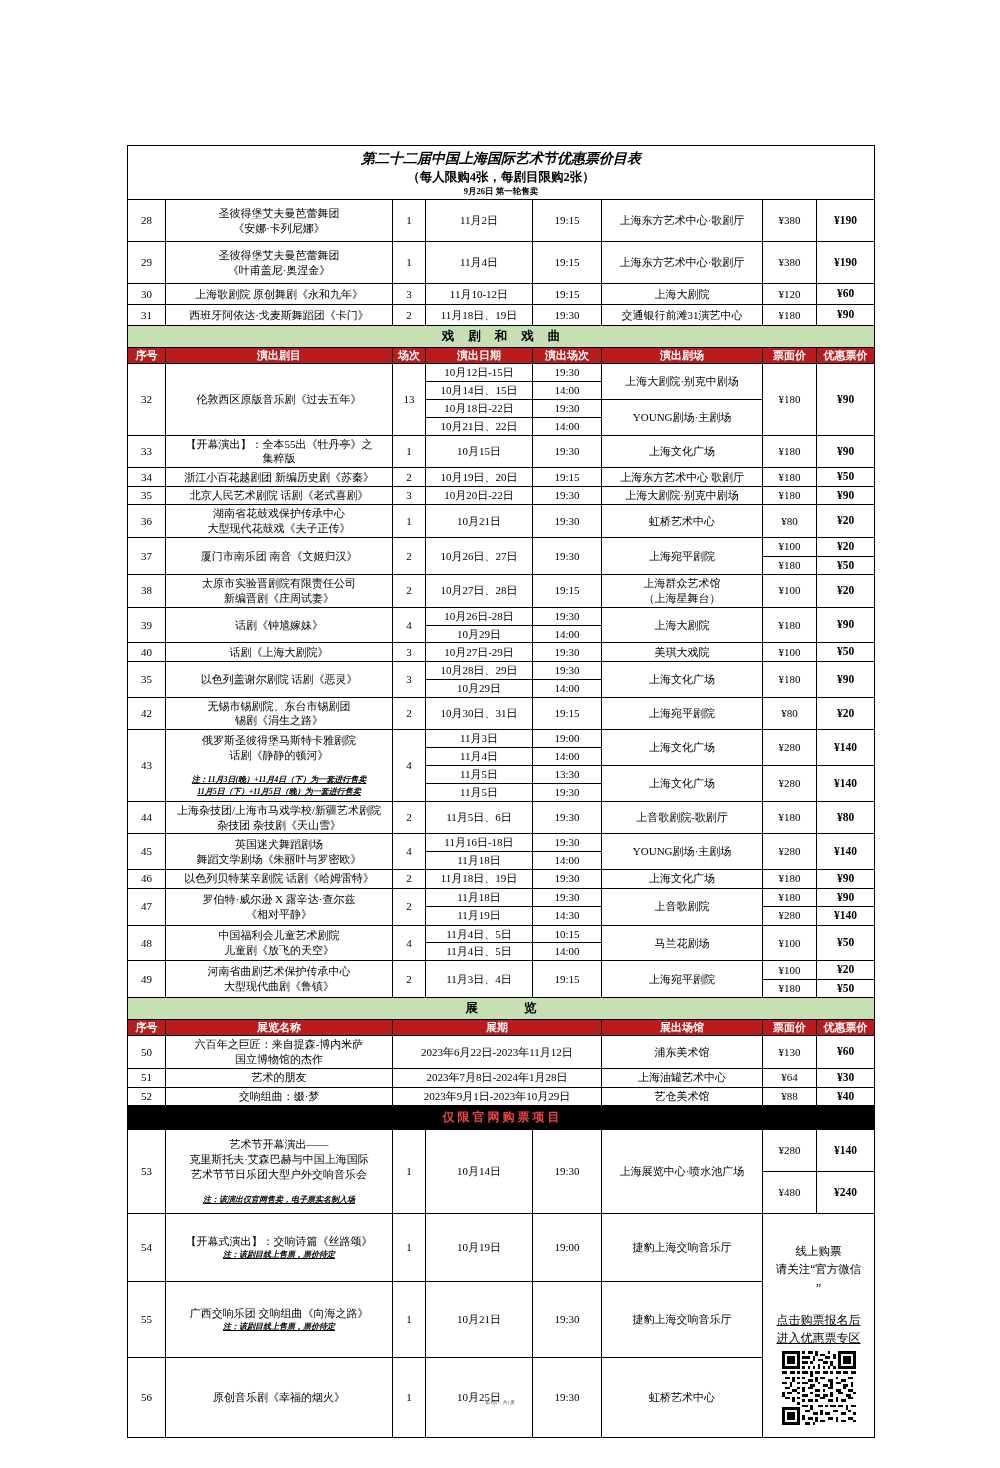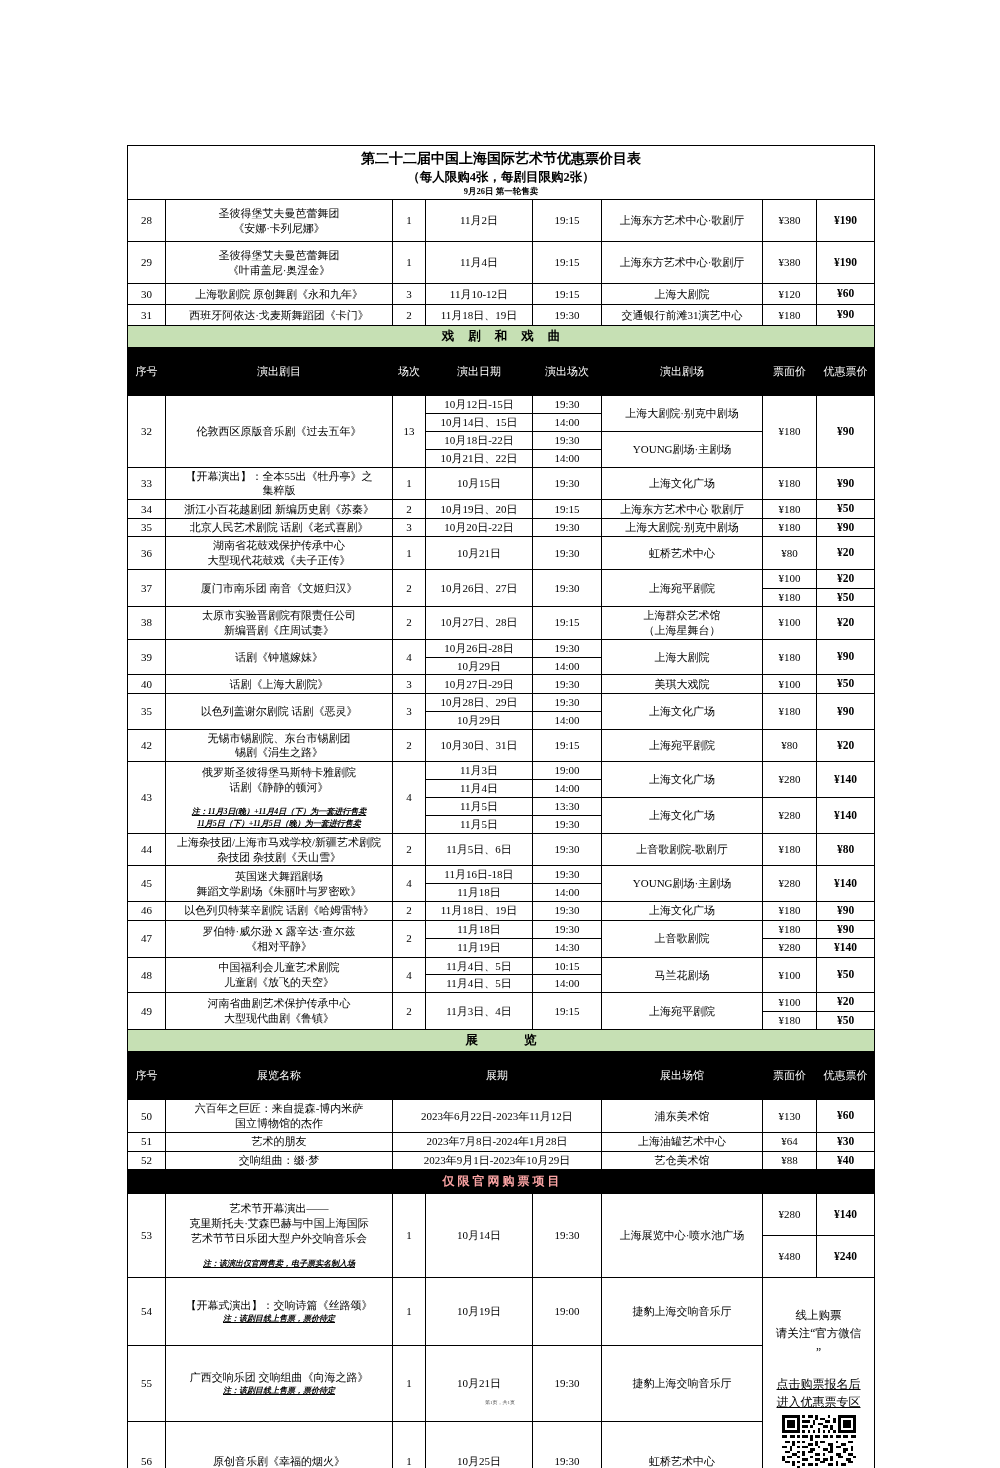--- a/index.html
+++ b/index.html
@@ -1,27 +1,27 @@
 <!DOCTYPE html>
 <html><head>
 <meta charset="utf-8">
 <style>
   html,body{margin:0;padding:0;background:#fff;}
   .page{position:relative;width:1000px;height:1468px;background:#fff;overflow:hidden;
         font-family:"Liberation Serif","DejaVu Serif",serif;color:#000;}
   table.main{position:absolute;left:127px;top:145px;width:747px;border-collapse:collapse;table-layout:fixed;}
   td,th{border:1px solid #000;text-align:center;vertical-align:middle;font-size:11px;line-height:1.35;padding:1px 2px;overflow:hidden;}
   .title-cell{padding:4px 0 2px;}
-  .t1{font-size:14px;font-weight:bold;}
+  .t1{font-size:14px;font-weight:bold;font-style:italic;}
   .t2{font-size:12.5px;font-weight:bold;}
   .t3{font-size:8.5px;font-weight:bold;}
   .sec{background:#C6E0B4;font-weight:bold;font-size:12.5px;letter-spacing:14px;text-indent:14px;height:19px;}
   .sec.wide{letter-spacing:46px;text-indent:46px;}
-  th.hd{background:#000000;color:#fff;font-weight:normal;font-size:11px;height:15px;padding:16px 1px;}
-  .black-band{background:#000;color:#fca5a5;font-weight:bold;font-size:12px;letter-spacing:3px;text-indent:3px;height:21px;}
+  th.hd{background:#b91c1c;color:#fff;font-weight:bold;font-size:11px;height:15px;padding:0 1px;}
+  .black-band{background:#000;color:#ef4444;font-weight:bold;font-size:12px;letter-spacing:3px;text-indent:3px;height:21px;}
   .pre{white-space:pre-line;}
   .b{font-weight:bold;font-size:11.5px;}
   .note{font-size:8px;font-weight:bold;font-style:italic;text-decoration:underline;white-space:pre-line;line-height:1.5;}
   .gap{margin-top:12px;}
   .online-cell{font-size:11.5px;line-height:1.6;vertical-align:top;padding-top:28px;}
   .online-link{display:block;margin-top:14px;font-size:12px;line-height:1.5;text-decoration:underline;color:#000;cursor:pointer;}
   .qr{margin-top:4px;}
   .footer{position:absolute;left:0;right:0;top:1399px;text-align:center;font-size:5px;color:#555;}
 </style>
 </head>

